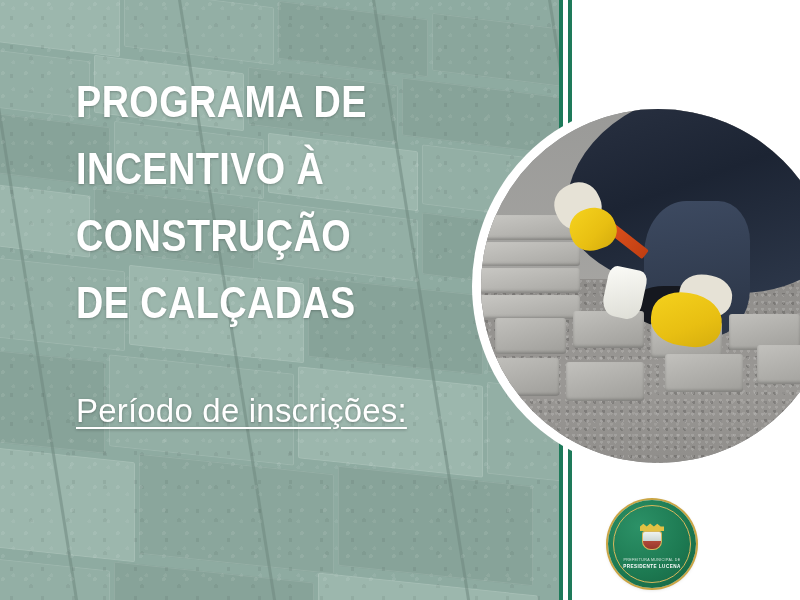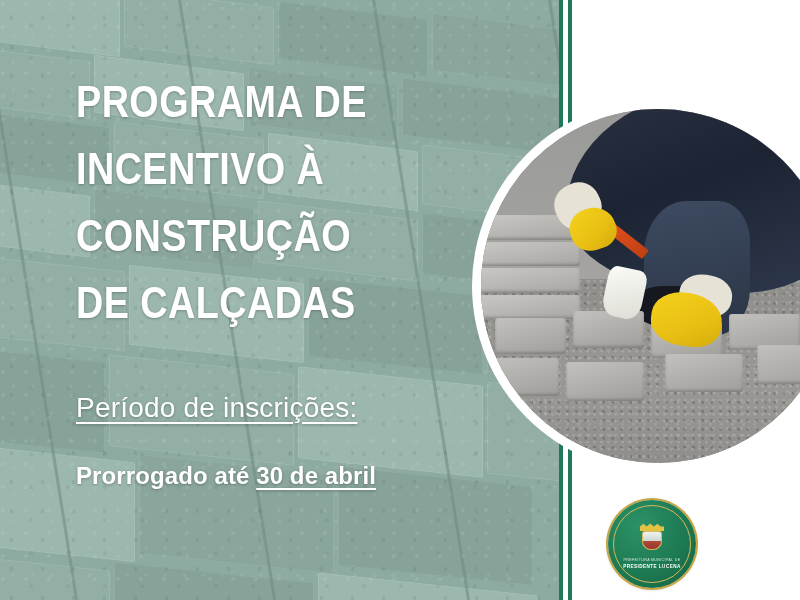--- a/index.html
+++ b/index.html
@@ -84,21 +84,21 @@
   }
   .headline .hl { display:block; }
 
   
   .sub {
     position:absolute;
     left:76px; top:392px;
     color:#ffffff;
   }
   .sub-label {
-    font-size:28px;
+    font-size:33px;
     font-weight:400;
     letter-spacing:.2px;
     text-decoration:underline;
     text-underline-offset:5px;
     text-decoration-thickness:1.5px;
     text-shadow:0 1px 3px rgba(0,0,0,.28);
     white-space:nowrap;
   }
   .sub-dead {
     margin-top:38px;
@@ -332,23 +332,20 @@
 
   <div class="headline">
     <span class="hl">PROGRAMA DE</span>
     <span class="hl">INCENTIVO À</span>
     <span class="hl">CONSTRUÇÃO</span>
     <span class="hl">DE CALÇADAS</span>
   </div>
 
   <div class="sub">
     <div class="sub-label">Período de inscrições:</div>
-    <div class="sub-dead">
-      <span>Prorrogado até </span><u>30 de abril</u>
-    </div>
   </div>
 
   <div class="photo-wrap">
     <div class="photo" aria-label="Trabalhador com luvas amarelas assentando blocos de concreto intertravados com marreta de borracha">
       <div class="ph-sky"></div>
       <div class="ph-ground"></div>
 
       <div class="ph-body"></div>
       <div class="ph-leg"></div>
       <div class="ph-shoe"></div>

